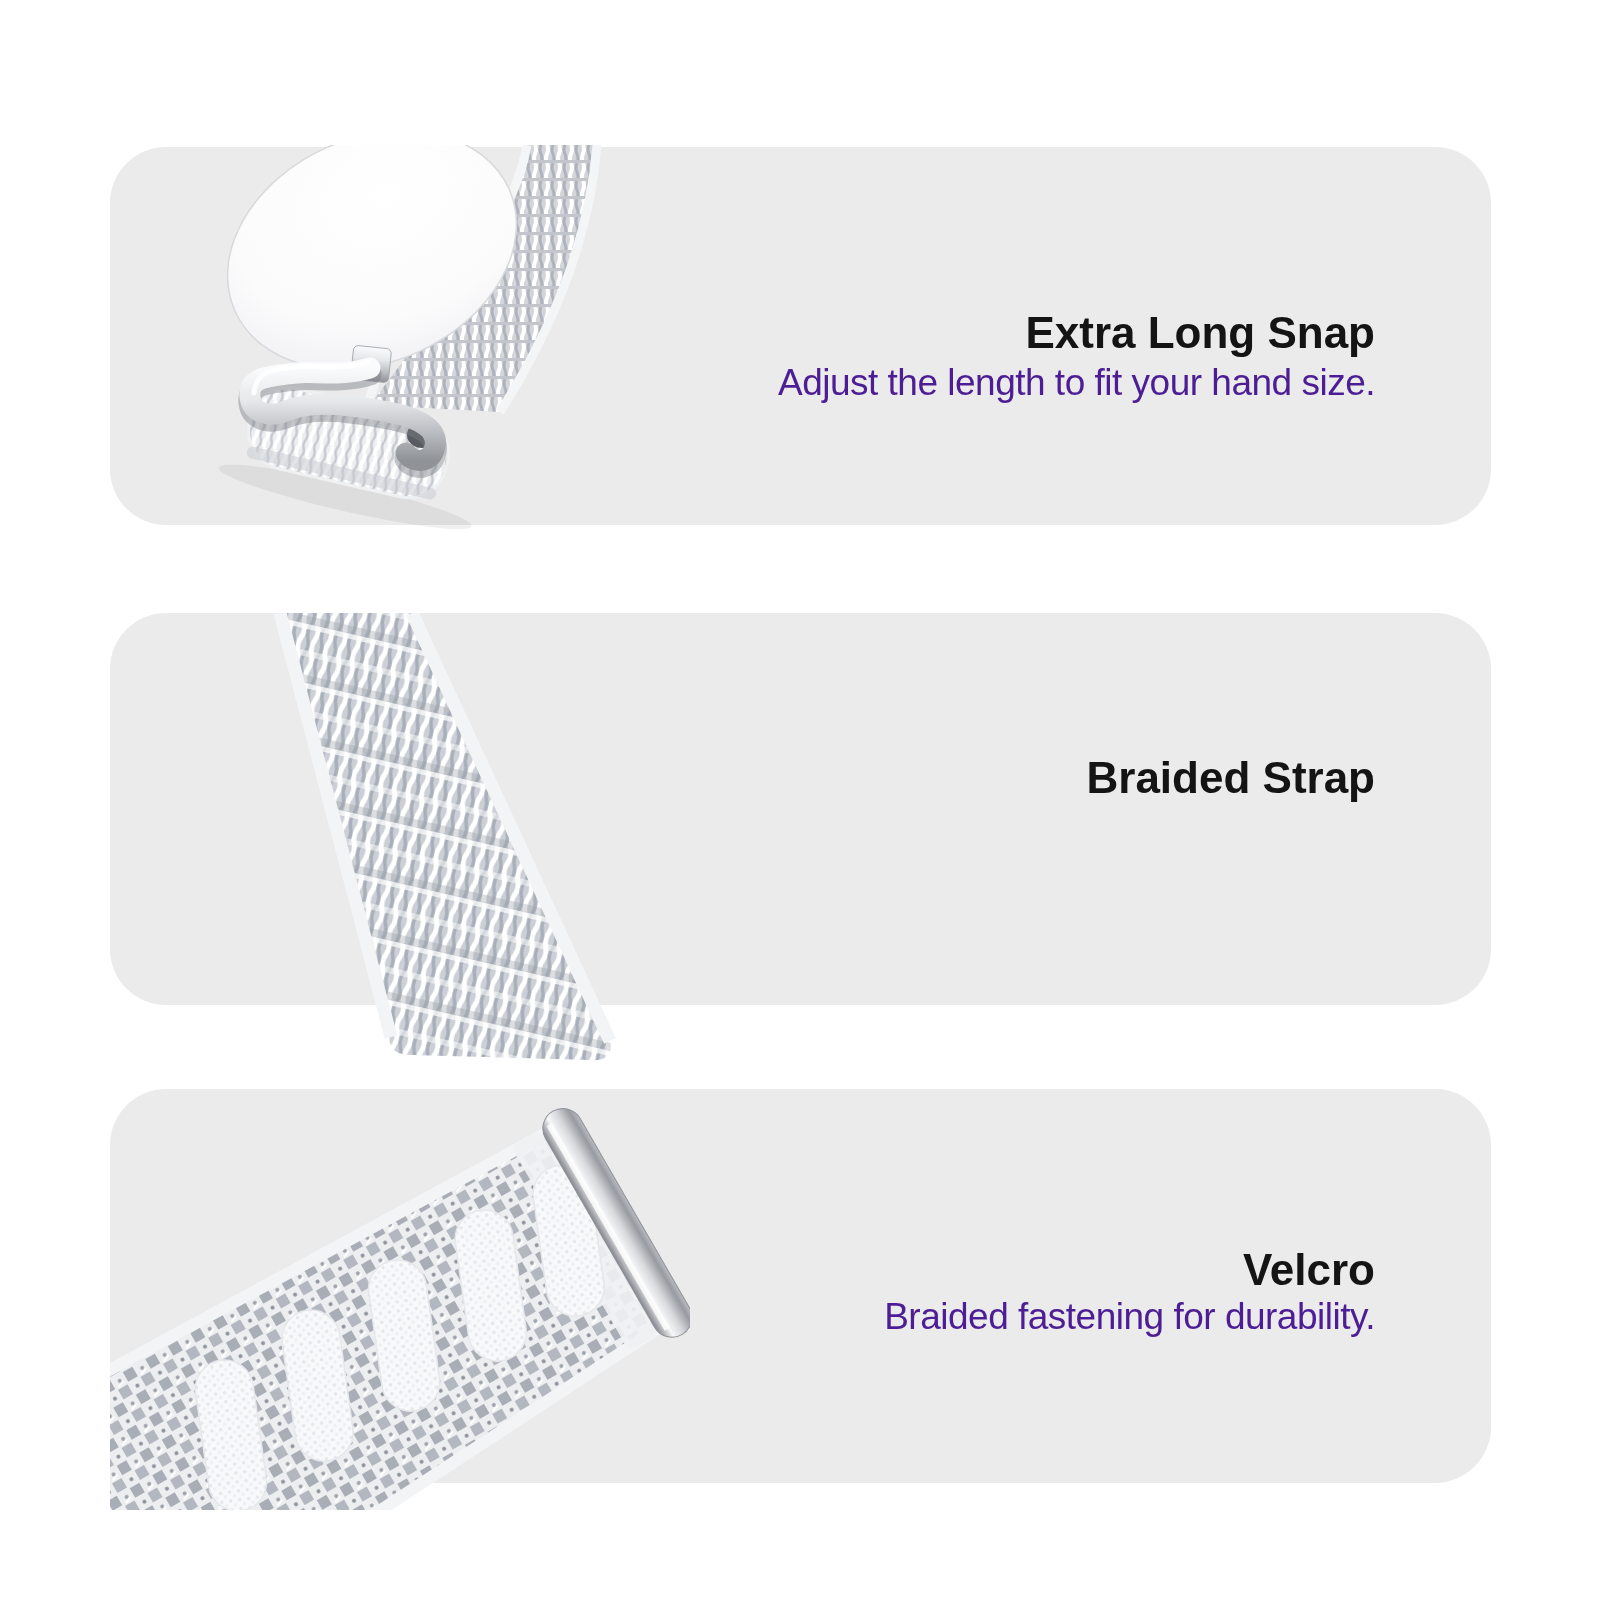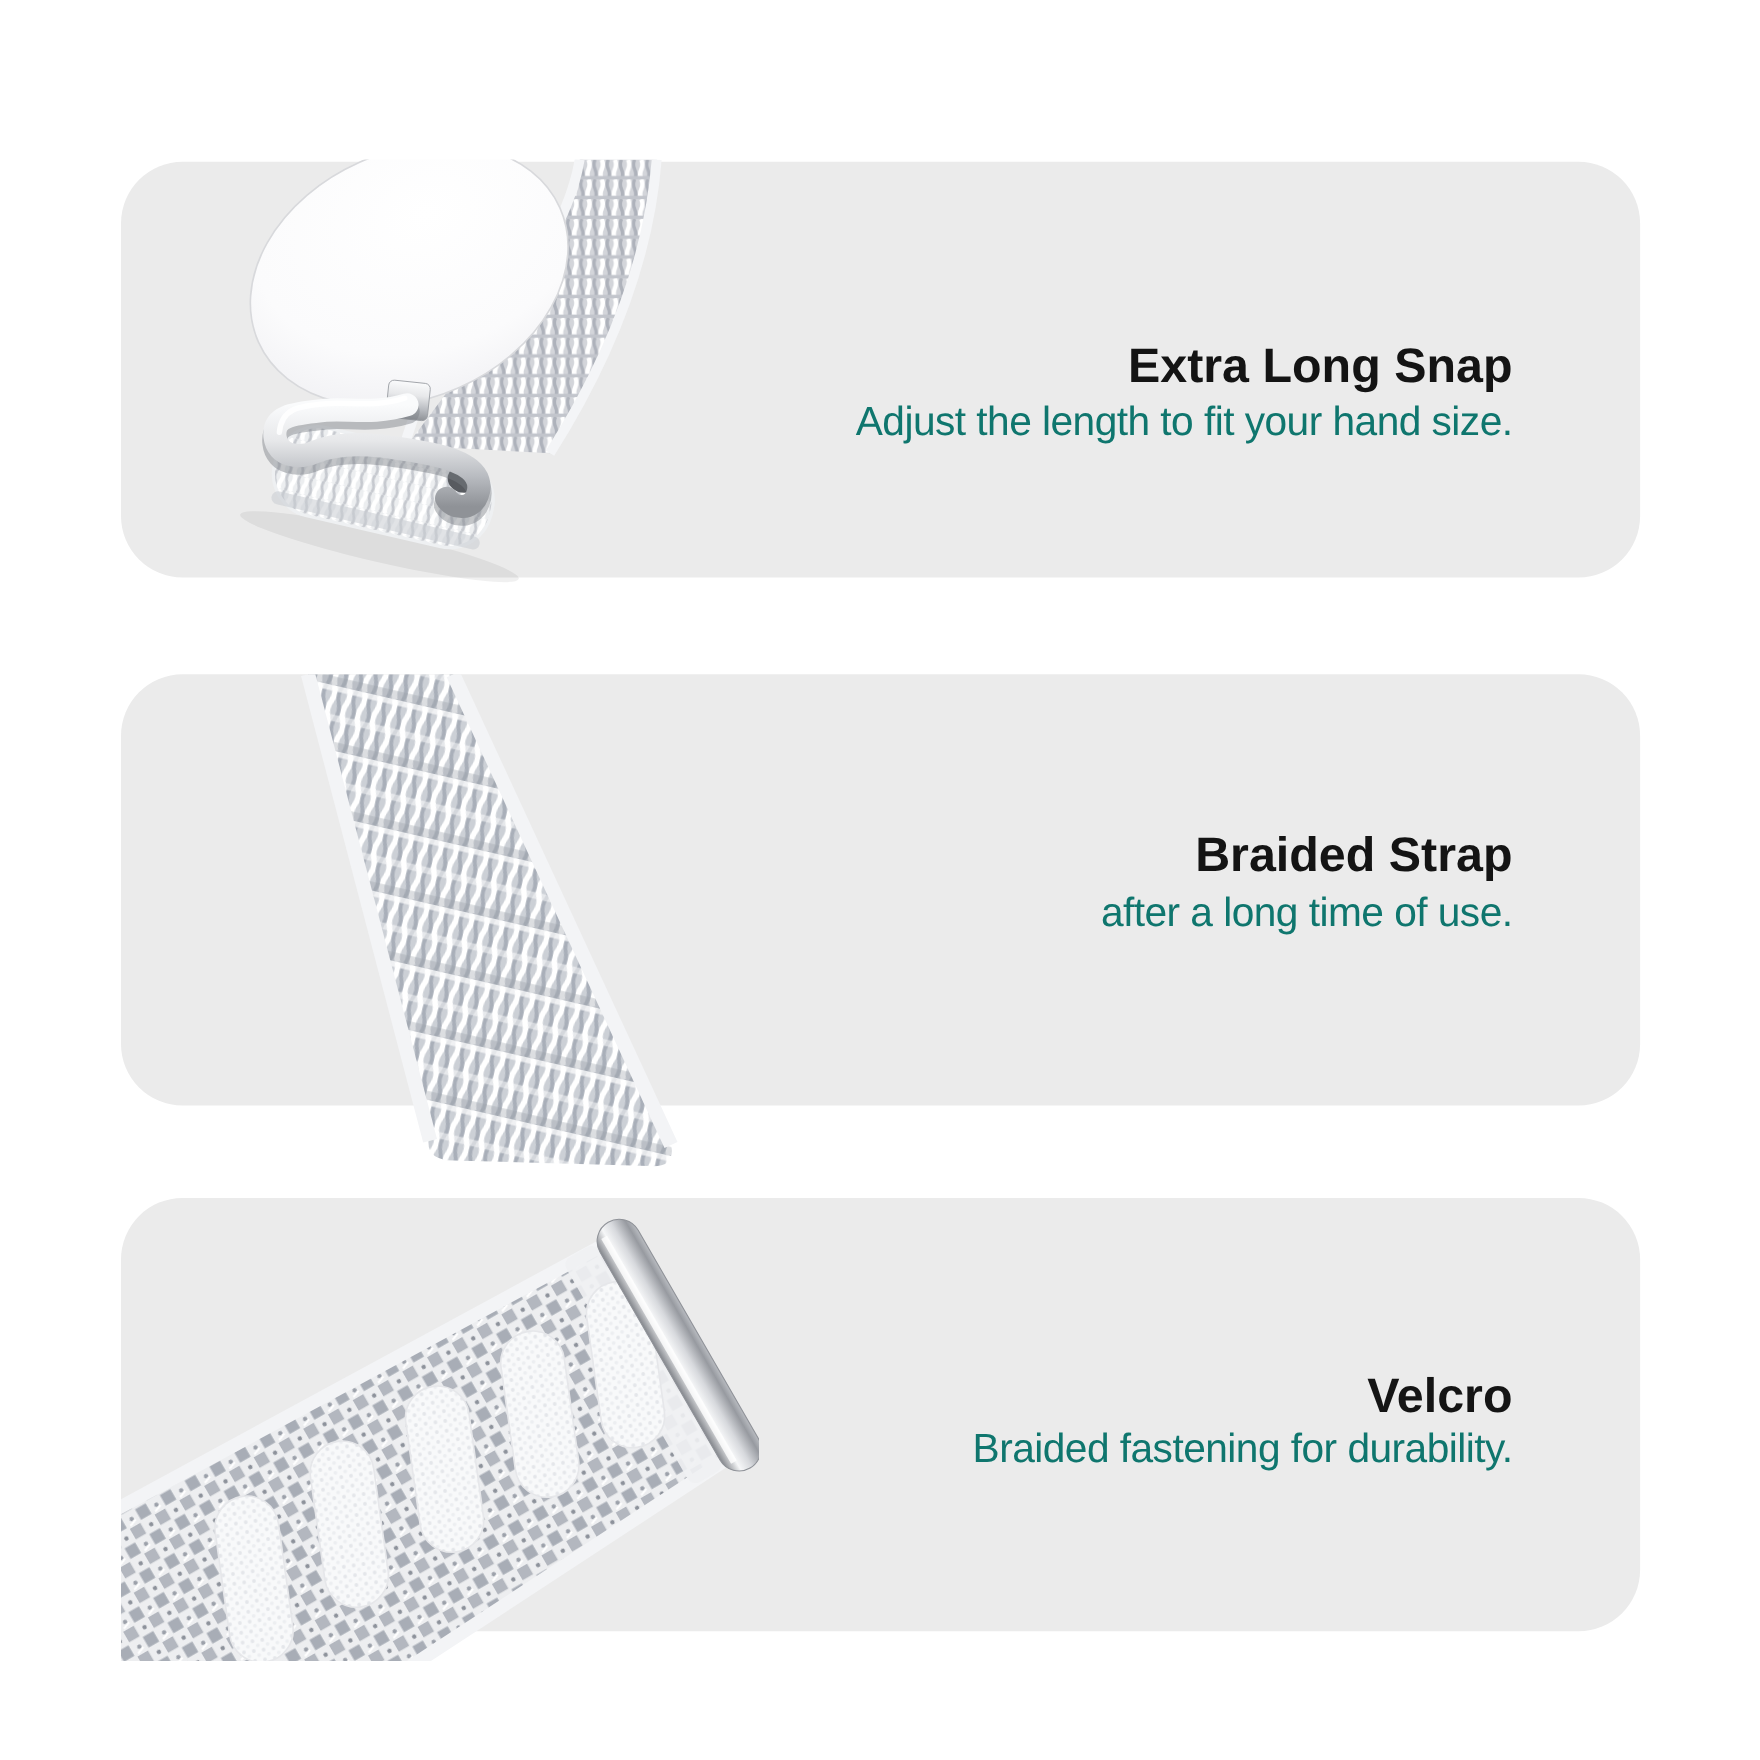--- a/index.html
+++ b/index.html
@@ -22,21 +22,21 @@
   .title{
     position:absolute;right:225px;z-index:3;
     font-size:44px;line-height:60px;font-weight:700;color:#141414;
     letter-spacing:0px;white-space:nowrap;text-align:right;
   }
   #title-1{top:266px;}
   #title-2{top:711px;}
   #title-3{top:1203px;}
   .desc{
     position:absolute;right:225px;z-index:3;
-    font-size:37px;line-height:48px;font-weight:400;color:#0f766e;
+    font-size:37px;line-height:48px;font-weight:400;color:#4c1d95;
     letter-spacing:-0.5px;text-align:right;white-space:nowrap;
   }
   #desc-1{top:359px;}
   #desc-2{top:806px;}
   #desc-3{top:1293px;}
 </style>
 </head>
 <body>
 
 <div class="panel" id="panel-1"></div>
@@ -160,19 +160,18 @@
   </g>
 </svg>
 
 <h2 class="title" id="title-1">Extra Long Snap</h2>
 <div class="desc" id="desc-1">
   <div>Adjust the length to fit your hand size.</div>
 </div>
 
 <h2 class="title" id="title-2">Braided Strap</h2>
 <div class="desc" id="desc-2">
-  <div>after a long time of use.</div>
 </div>
 
 <h2 class="title" id="title-3">Velcro</h2>
 <div class="desc" id="desc-3">
   <div>Braided fastening for durability.</div>
 </div>
 
 </body></html>

